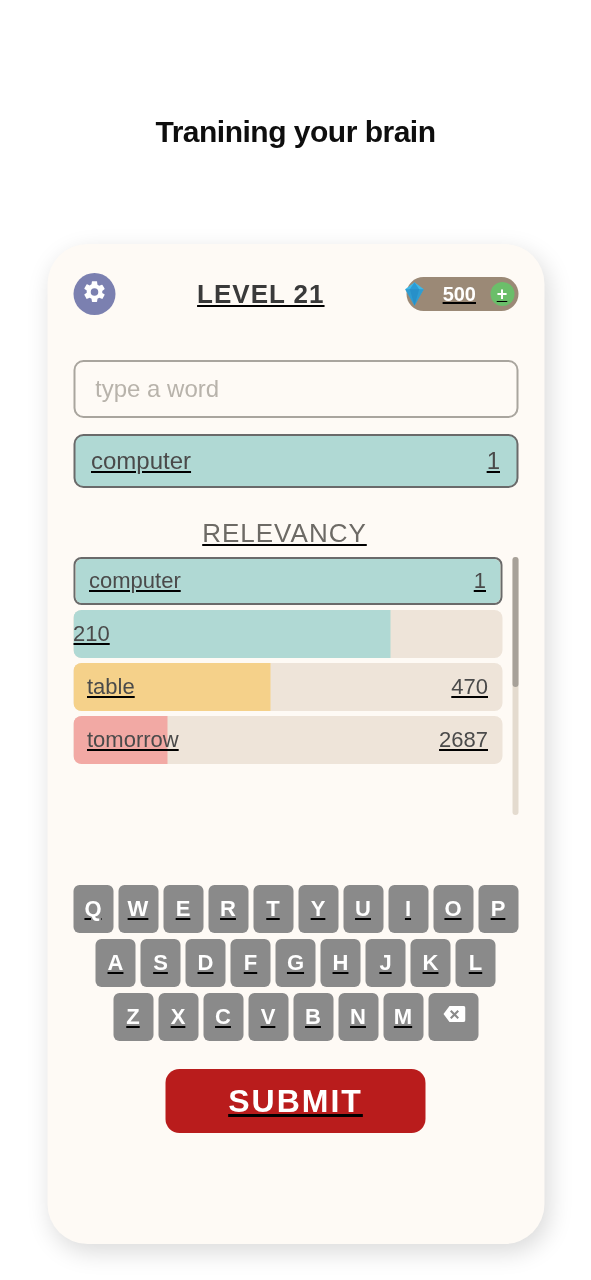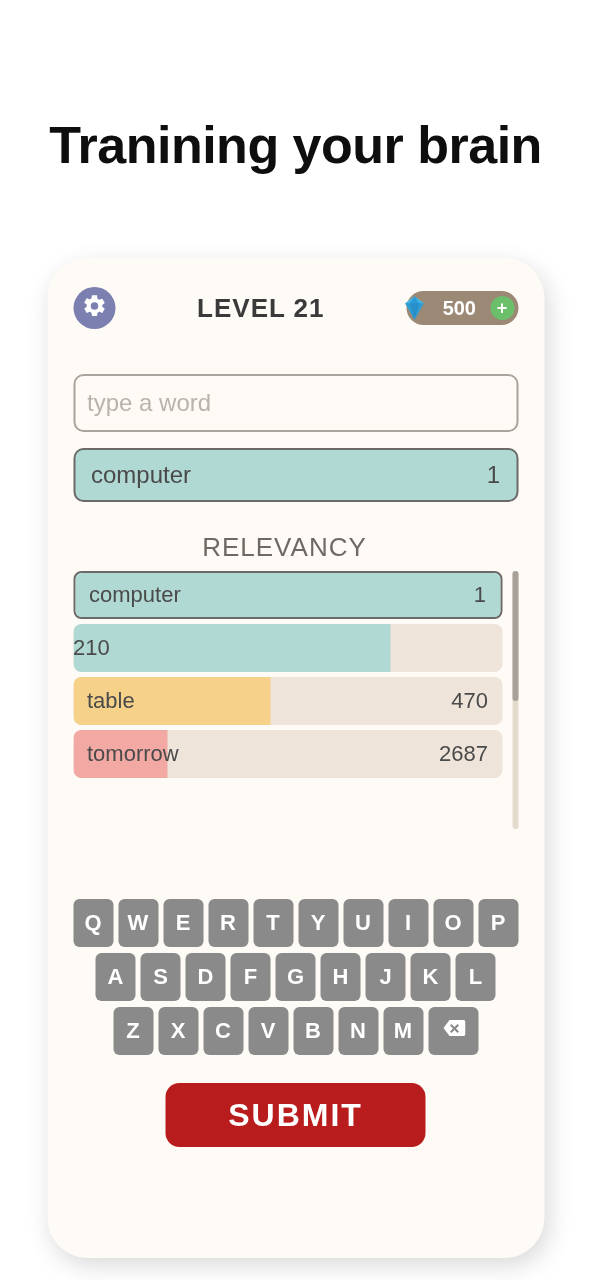--- a/index.html
+++ b/index.html
@@ -4,38 +4,39 @@
 <style>
   * { box-sizing: border-box; margin: 0; padding: 0; }
   body {
     width: 591px;
     height: 1280px;
     background: #ffffff;
     font-family: -apple-system, BlinkMacSystemFont, "Segoe UI", Arial, sans-serif;
     overflow: hidden;
   }
   .headline {
-    font-size: 52px;
+    font-size: 30px;
     font-weight: 800;
     color: #0e0e0e;
     text-align: center;
     margin-top: 115px;
     letter-spacing: -0.5px;
   }
   .phone {
     position: absolute;
     left: 50%;
     transform: translateX(-50%);
-    top: 258px;
+    top: 244px;
     width: 497px;
     height: 1000px;
     background: #fefaf5;
     border-radius: 40px;
     box-shadow: 4px 8px 24px rgba(0,0,0,0.15);
     padding: 28px 26px 0 26px;
+    text-decoration: underline;
   }
   .topbar {
     display: flex;
     align-items: center;
     justify-content: space-between;
     height: 44px;
   }
   .gear {
     width: 42px; height: 42px;
     background: #7b80b0;
@@ -64,21 +65,21 @@
     width: 24px; height: 24px; background: #6bbe6a; border-radius: 50%;
     display: flex; align-items: center; justify-content: center;
     color: #fff; font-size: 18px; font-weight: 700;
   }
   .input-field {
     margin-top: 44px;
     height: 58px;
     border: 2px solid #a9a59e;
     border-radius: 10px;
     width: 100%;
-    padding: 0 12px;
+    padding: 0 20px;
     font-size: 24px;
     color: #b8b3ab;
     background: transparent;
     outline: none;
   }
   .input-field::placeholder { color: #b8b3ab; }
   .top-guess {
     margin-top: 16px;
     height: 54px;
     border: 2px solid #6a6a6a;

